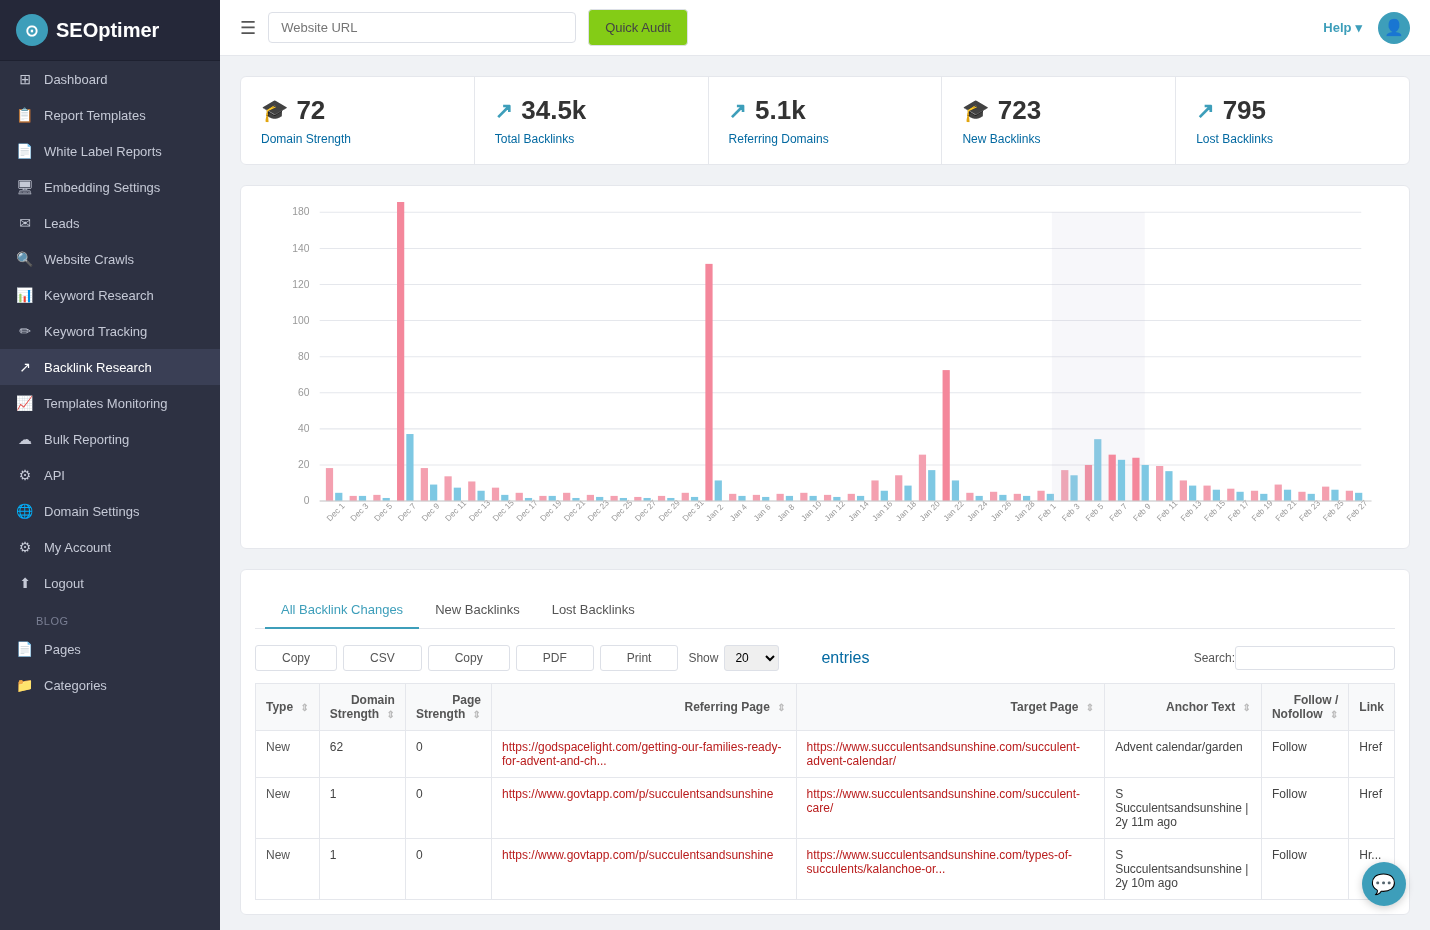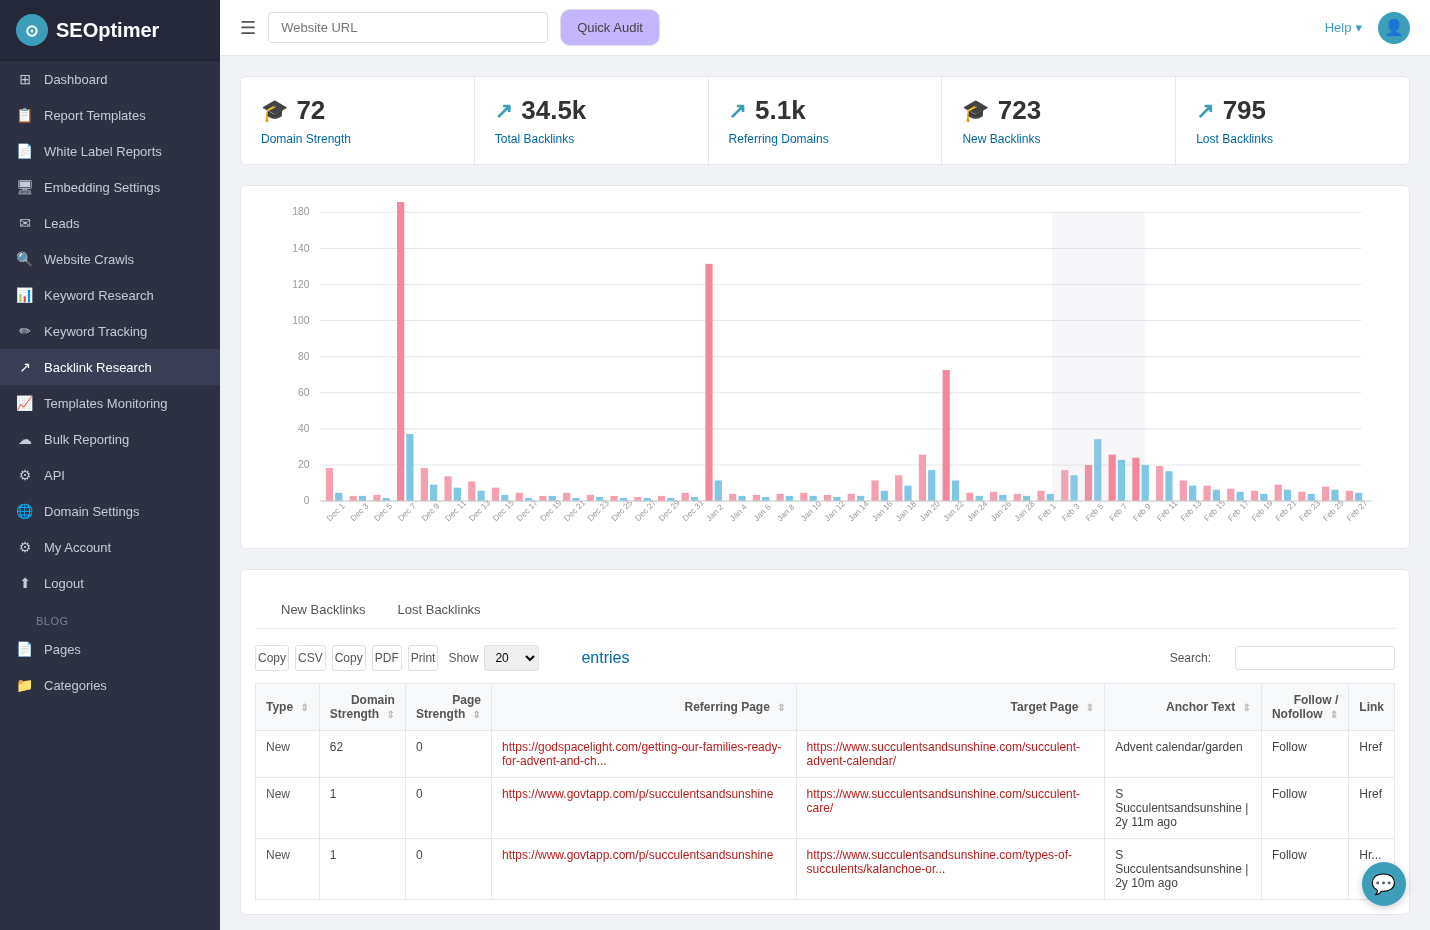--- a/index.html
+++ b/index.html
@@ -70,36 +70,36 @@
       border-bottom: 1px solid #e5e7ec;
       position: sticky;
       top: 0;
       z-index: 10;
     }
     #header .hamburger { font-size: 18px; cursor: pointer; color: #555; }
     #url-input {
       border: 1px solid #dde0e7;
       border-radius: 4px;
       padding: 7px 12px;
-      width: 280px;
+      width: 308px;
       font-size: 13px;
       color: #999;
       outline: none;
     }
     #quick-audit-btn {
-      background: #c4b5fd;
+      background: #84cc16;
       border: 1px solid #dde0e7;
-      border-radius: 10px;
+      border-radius: 4px;
       padding: 10px 16px;
       font-size: 13px;
       cursor: pointer;
       color: #444;
     }
     .header-right { margin-left: auto; display: flex; align-items: center; gap: 16px; }
-    .help-link { color: #3d9eba; font-size: 13px; cursor: pointer; display: flex; align-items: center; gap: 4px; }
+    .help-link { color: #3d9eba; font-size: 13px; cursor: pointer; display: flex; align-items: center; gap: 4px; font-weight: bold; }
     .user-avatar { background: #3d9eba; border-radius: 50%; width: 32px; height: 32px; display: flex; align-items: center; justify-content: center; color: #fff; font-size: 16px; cursor: pointer; }
 
     
     #main {
       flex: 1;
       display: flex;
       flex-direction: column;
       height: 100%;
       overflow: hidden;
     }
@@ -179,34 +179,34 @@
       display: flex;
       align-items: center;
       gap: 6px;
       margin-bottom: 12px;
       flex-wrap: wrap;
     }
     .ctrl-btn {
       border: 1px solid #dde0e7;
       background: #fff;
       border-radius: 3px;
-      padding: 5px 2px;
+      padding: 5px 26px;
       font-size: 12px;
       cursor: pointer;
       color: #555;
     }
     .show-label { color: #555; font-size: 12px; margin-left: 4px; }
     .entries-select {
       border: 1px solid #dde0e7;
       border-radius: 3px;
       padding: 4px 6px;
       font-size: 12px;
     }
     .entries-label { color: #0369a1; font-size: 16px; margin-left: 36px; }
-    .search-right { margin-left: auto; display: flex; align-items: center; gap: 24px; }
+    .search-right { margin-left: auto; display: flex; align-items: center; gap: 0; }
     .search-label { font-size: 12px; color: #555; }
     .search-input { border: 1px solid #dde0e7; border-radius: 3px; padding: 4px 8px; font-size: 12px; width: 160px; }
 
     
     .data-table { width: 100%; border-collapse: collapse; font-size: 12px; background: #fff; }
     .data-table th {
       background: #f8f9fa;
       border: 1px solid #e5e7ec;
       padding: 9px 10px;
       text-align: right;
@@ -576,20 +576,23 @@
           <text x="1039" y="310" font-size="8" fill="#999" transform="rotate(-45,1039,310)">Feb 27</text>
 
           <line x1="40" y1="290" x2="1060" y2="290" stroke="#ccc" stroke-width="1"></line>
         </svg>
       </div>
     </div>
 
     <div class="table-card">
 
       <div class="tabs-row">
+        <div class="tab-item active">
+          <span>All Backlink Changes</span>
+        </div>
         <div class="tab-item">
           <span>New Backlinks</span>
         </div>
         <div class="tab-item">
           <span>Lost Backlinks</span>
         </div>
       </div>
 
       <div class="table-controls">
         <button class="ctrl-btn">Copy</button>

